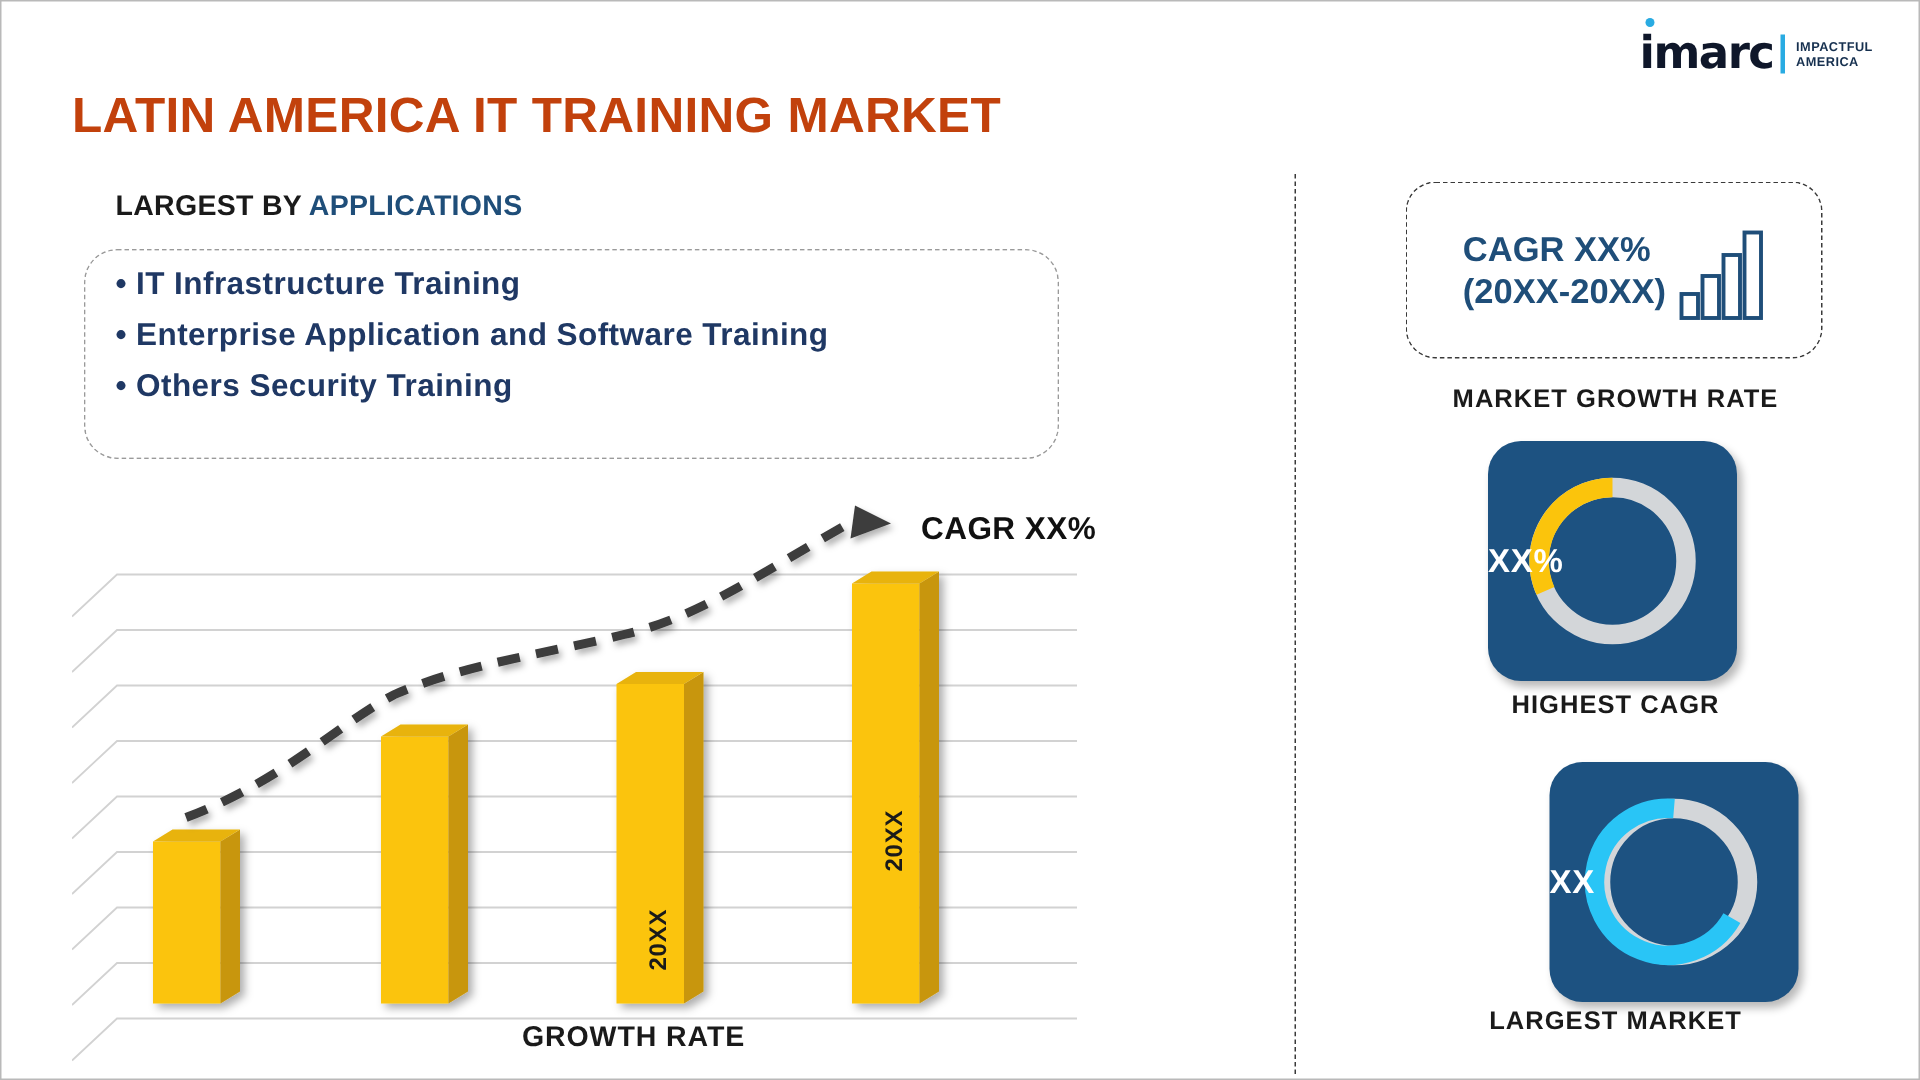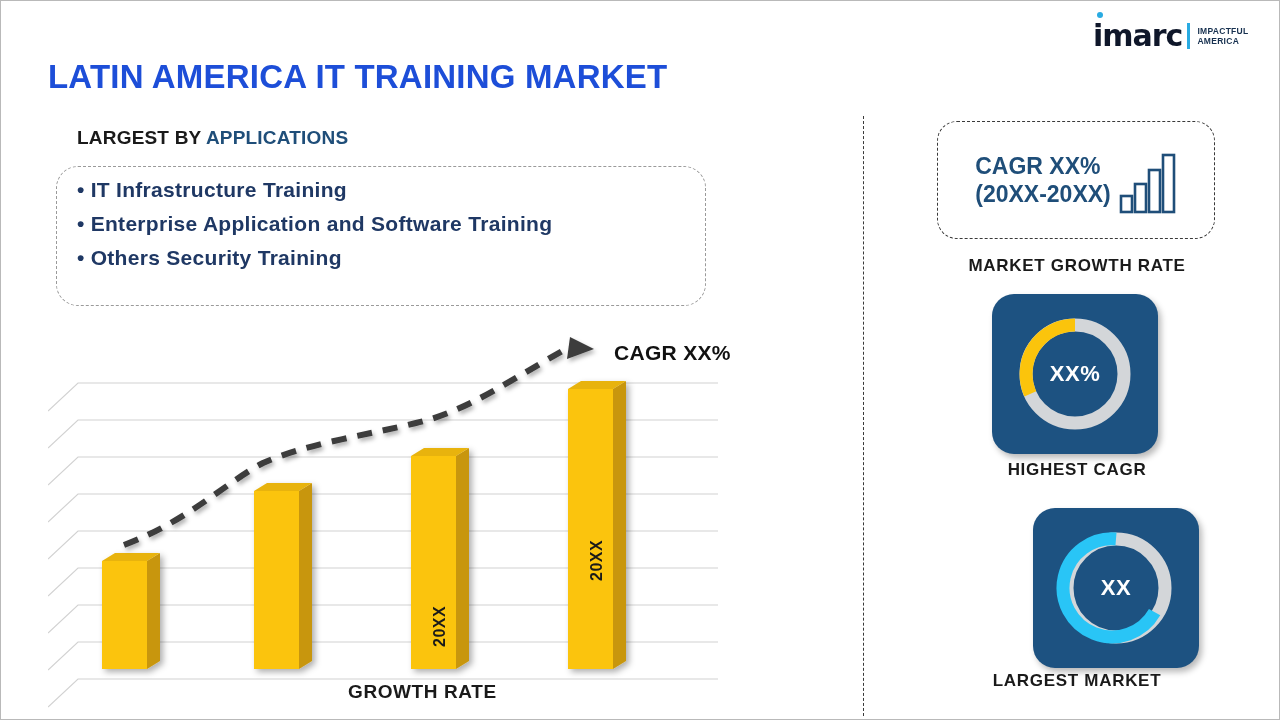--- a/index.html
+++ b/index.html
@@ -20,21 +20,21 @@
   
   #logo{position:absolute;left:1092px;top:14px;width:172px;height:42px;display:flex;align-items:center;}
   #logo-mark{position:relative;}
   #logo-word{font-size:30px;font-weight:700;color:#0f172a;letter-spacing:-1px;line-height:1;font-family:"DejaVu Sans",sans-serif;}
   #logo-dot{position:absolute;left:4px;top:-9px;width:6px;height:6px;border-radius:50%;background:#29ABE2;}
   #logo-div{width:3px;height:26px;background:#29ABE2;margin:0 7px 0 5px;}
   #logo-tag{display:flex;flex-direction:column;justify-content:flex-end;line-height:1.18;}
   #logo-tag span{font-size:8.5px;font-weight:700;color:#16304f;letter-spacing:.3px;}
 
   
-  #title{position:absolute;left:47px;top:57px;font-size:33px;font-weight:700;color:#1d4ed8;letter-spacing:.2px;}
+  #title{position:absolute;left:47px;top:57px;font-size:33px;font-weight:700;color:#c2410c;letter-spacing:.2px;}
   #subtitle{position:absolute;left:76px;top:126px;font-size:19px;font-weight:700;color:#1a1a1a;letter-spacing:.2px;}
   #subtitle .accent{color:#1F4E79;}
 
   
   #apps-box{
     position:absolute;left:55px;top:165px;width:650px;height:140px;
     border:1.5px dashed #9a9a9a;border-radius:22px;box-sizing:border-box;
     padding:12px 0 0 20px;
   }
   .bullet{
@@ -79,21 +79,21 @@
 
   .donut-card{
     position:absolute;width:166px;height:160px;
     background:#1D5281;border-radius:22px;
     box-shadow:3px 4px 6px rgba(0,0,0,.28);
     display:flex;align-items:center;justify-content:center;
   }
   #card-highest{left:991px;top:293px;}
   #card-largest{left:1032px;top:507px;}
   .donut-value{
-    position:absolute;left:0;right:0;text-align:center;
+    position:absolute;left:0;right:0;text-align:left;
     font-size:22px;font-weight:700;color:#fff;letter-spacing:.5px;
   }
   .donut-caption{
     position:absolute;width:426px;left:863px;text-align:center;
     font-size:17px;font-weight:700;color:#1a1a1a;letter-spacing:.7px;
   }
   #caption-highest{top:459px;}
   #caption-largest{top:670px;}
 </style>
 </head>

